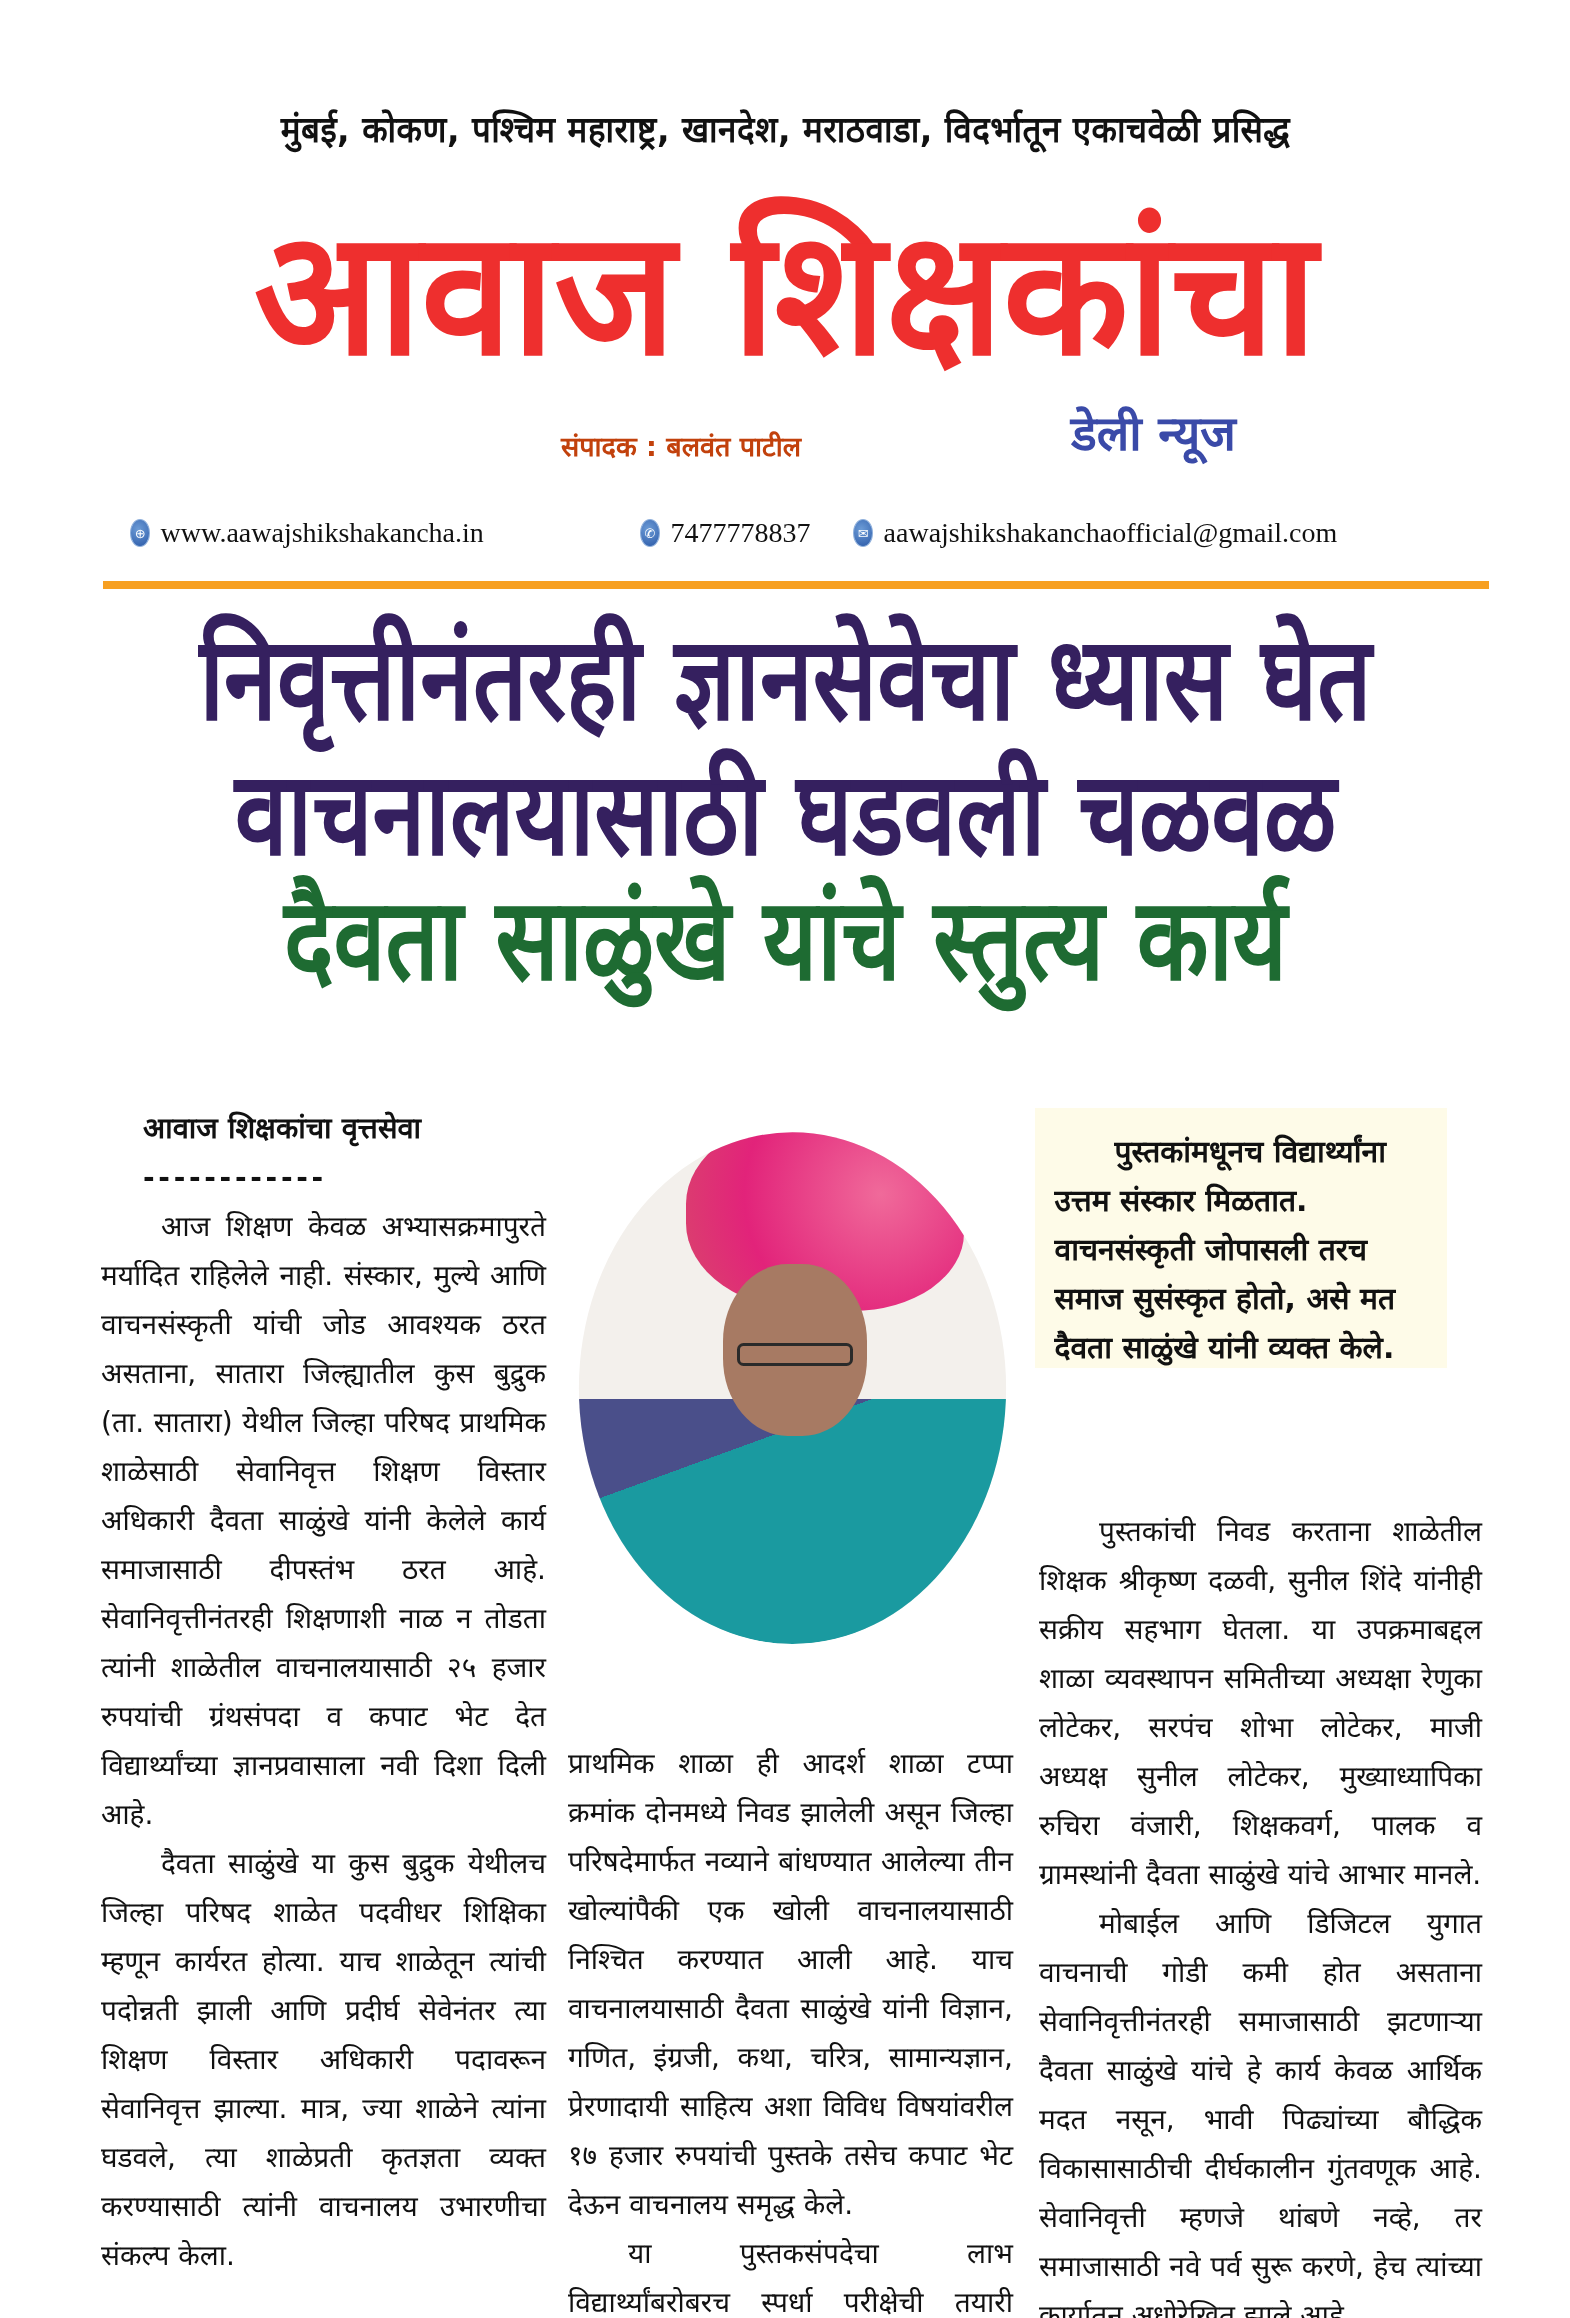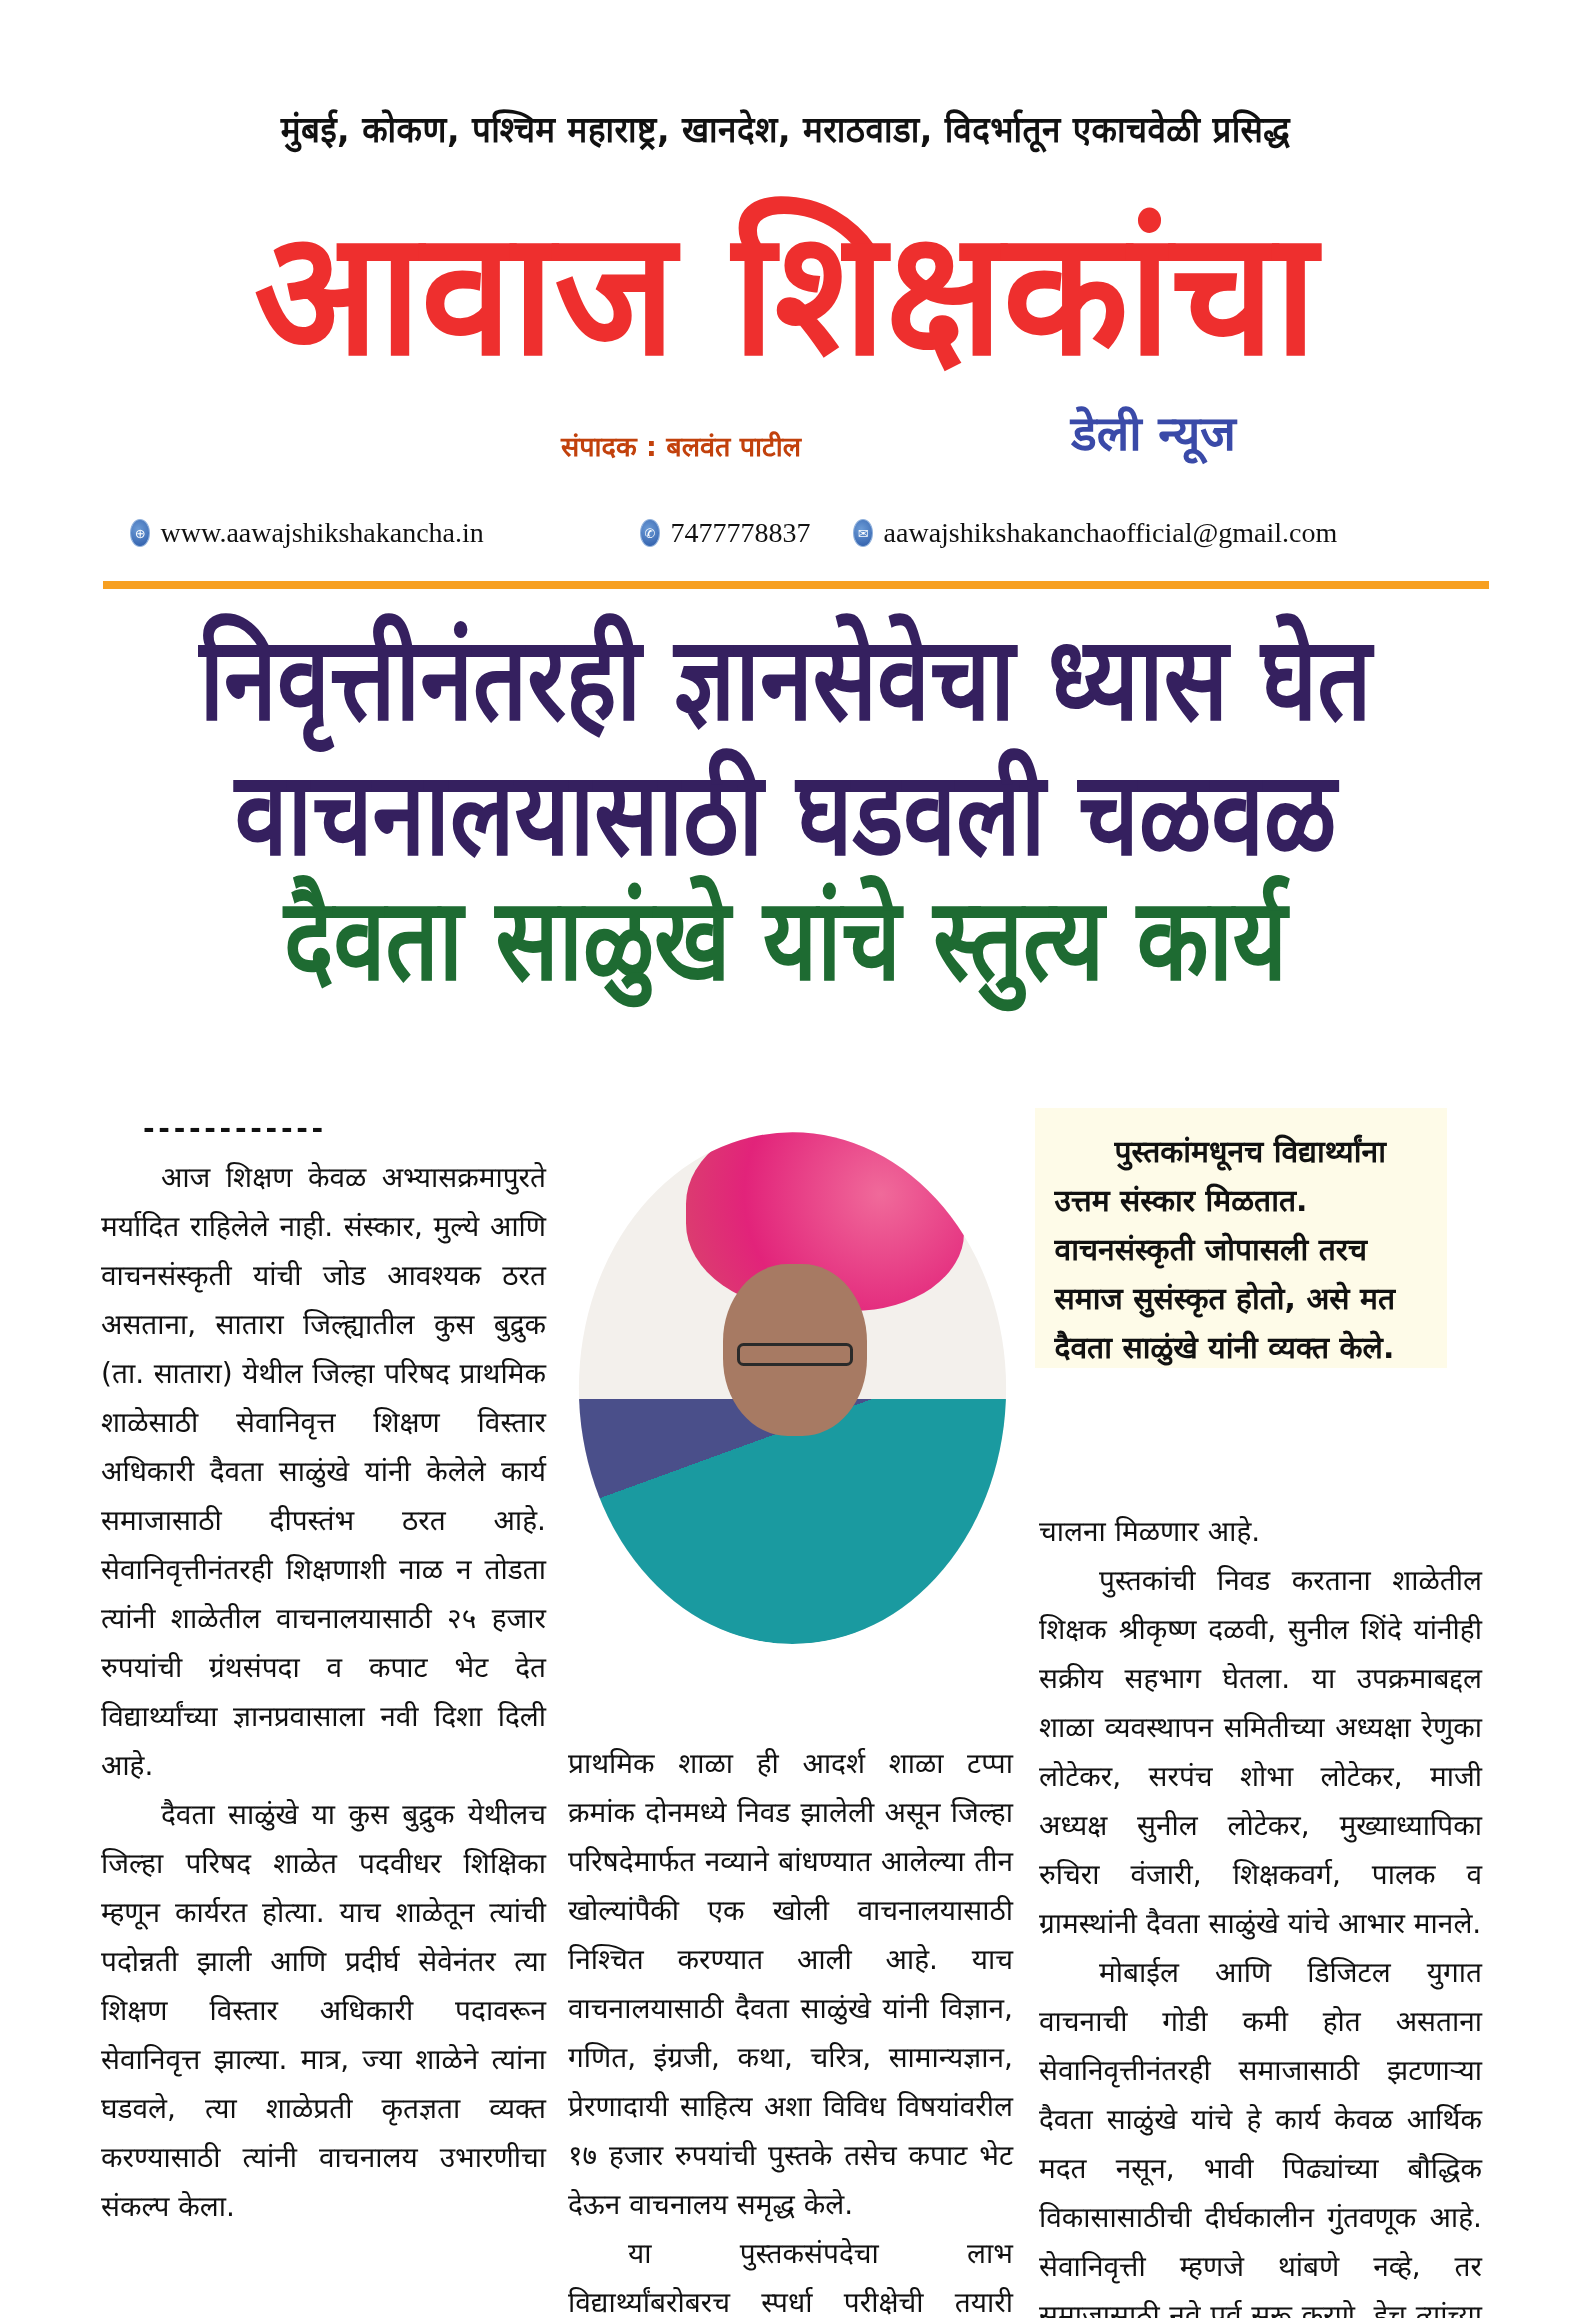--- a/index.html
+++ b/index.html
@@ -71,20 +71,21 @@
   <span>aawajshikshakanchaofficial@gmail.com</span>
 </div>
 
 <div id="orange-bar" class="abs"></div>
 
 <div id="hl-1" class="abs headline">निवृत्तीनंतरही ज्ञानसेवेचा ध्यास घेत</div>
 <div id="hl-2" class="abs headline">वाचनालयासाठी घडवली चळवळ</div>
 <div id="hl-3" class="abs headline">दैवता साळुंखे यांचे स्तुत्य कार्य</div>
 
 <div id="col-1" class="abs col">
+  <div id="dateline">आवाज शिक्षकांचा वृत्तसेवा</div>
   <div id="dateline-rule">------------</div>
   <p>आज शिक्षण केवळ अभ्यासक्रमापुरते मर्यादित राहिलेले नाही. संस्कार, मुल्ये आणि वाचनसंस्कृती यांची जोड आवश्यक ठरत असताना, सातारा जिल्ह्यातील कुस बुद्रुक (ता. सातारा) येथील जिल्हा परिषद प्राथमिक शाळेसाठी सेवानिवृत्त शिक्षण विस्तार अधिकारी दैवता साळुंखे यांनी केलेले कार्य समाजासाठी दीपस्तंभ ठरत आहे. सेवानिवृत्तीनंतरही शिक्षणाशी नाळ न तोडता त्यांनी शाळेतील वाचनालयासाठी २५ हजार रुपयांची ग्रंथसंपदा व कपाट भेट देत विद्यार्थ्यांच्या ज्ञानप्रवासाला नवी दिशा दिली आहे.</p>
   <p>दैवता साळुंखे या कुस बुद्रुक येथीलच जिल्हा परिषद शाळेत पदवीधर शिक्षिका म्हणून कार्यरत होत्या. याच शाळेतून त्यांची पदोन्नती झाली आणि प्रदीर्घ सेवेनंतर त्या शिक्षण विस्तार अधिकारी पदावरून सेवानिवृत्त झाल्या. मात्र, ज्या शाळेने त्यांना घडवले, त्या शाळेप्रती कृतज्ञता व्यक्त करण्यासाठी त्यांनी वाचनालय उभारणीचा संकल्प केला.</p>
 
 </div>
 
 <div id="photo" class="abs">
   <div class="sari"></div>
   <div class="turban"></div>
   <div class="face"></div>
@@ -94,17 +95,16 @@
 <div id="col-2" class="abs col">
   <p class="noindent">प्राथमिक शाळा ही आदर्श शाळा टप्पा क्रमांक दोनमध्ये निवड झालेली असून जिल्हा परिषदेमार्फत नव्याने बांधण्यात आलेल्या तीन खोल्यांपैकी एक खोली वाचनालयासाठी निश्चित करण्यात आली आहे. याच वाचनालयासाठी दैवता साळुंखे यांनी विज्ञान, गणित, इंग्रजी, कथा, चरित्र, सामान्यज्ञान, प्रेरणादायी साहित्य अशा विविध विषयांवरील १७ हजार रुपयांची पुस्तके तसेच कपाट भेट देऊन वाचनालय समृद्ध केले.</p>
   <p style="text-align-last: justify;">या पुस्तकसंपदेचा लाभ विद्यार्थ्यांबरोबरच स्पर्धा परीक्षेची तयारी करणाऱ्या विद्यार्थ्यांना होणार असून, वाचनसंस्कृती वाढीस</p>
 </div>
 
 <div id="quote" class="abs">
   <p>पुस्तकांमधूनच विद्यार्थ्यांना उत्तम संस्कार मिळतात. वाचनसंस्कृती जोपासली तरच समाज सुसंस्कृत होतो, असे मत दैवता साळुंखे यांनी व्यक्त केले.</p>
 </div>
 
 <div id="col-3" class="abs col">
-  <p class="noindent">चालना मिळणार आहे.</p>
   <p>पुस्तकांची निवड करताना शाळेतील शिक्षक श्रीकृष्ण दळवी, सुनील शिंदे यांनीही सक्रीय सहभाग घेतला. या उपक्रमाबद्दल शाळा व्यवस्थापन समितीच्या अध्यक्षा रेणुका लोटेकर, सरपंच शोभा लोटेकर, माजी अध्यक्ष सुनील लोटेकर, मुख्याध्यापिका रुचिरा वंजारी, शिक्षकवर्ग, पालक व ग्रामस्थांनी दैवता साळुंखे यांचे आभार मानले.</p>
   <p>मोबाईल आणि डिजिटल युगात वाचनाची गोडी कमी होत असताना सेवानिवृत्तीनंतरही समाजासाठी झटणाऱ्या दैवता साळुंखे यांचे हे कार्य केवळ आर्थिक मदत नसून, भावी पिढ्यांच्या बौद्धिक विकासासाठीची दीर्घकालीन गुंतवणूक आहे. सेवानिवृत्ती म्हणजे थांबणे नव्हे, तर समाजासाठी नवे पर्व सुरू करणे, हेच त्यांच्या कार्यातून अधोरेखित झाले आहे.</p>
 </div>
 
 
 </body></html>

